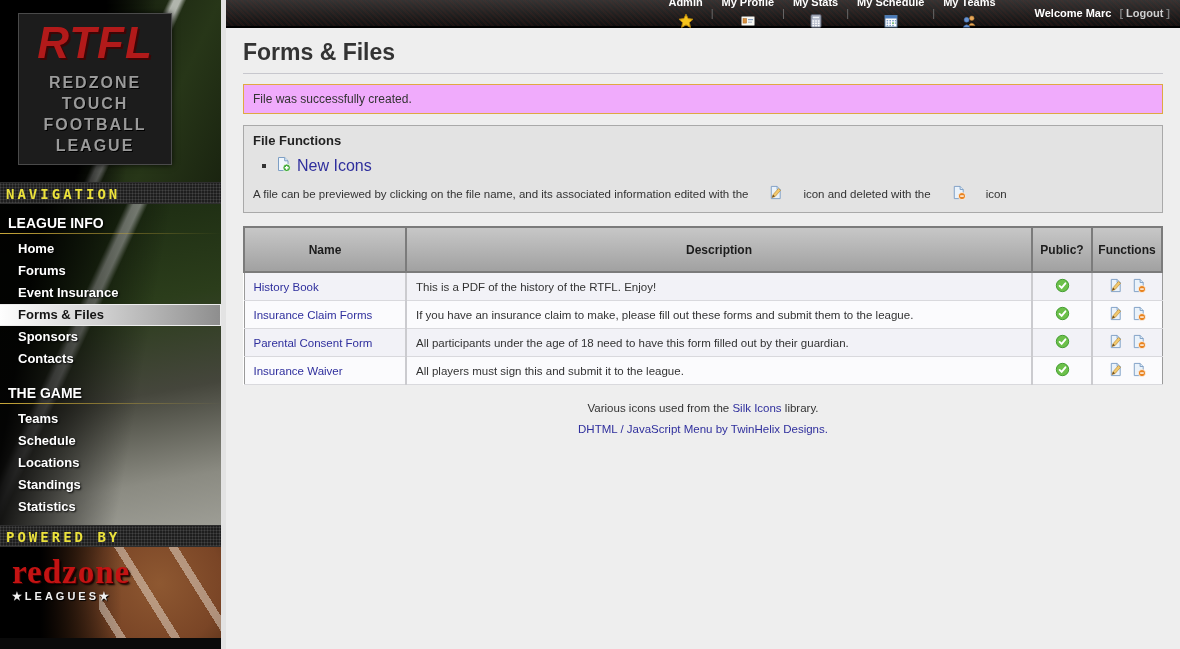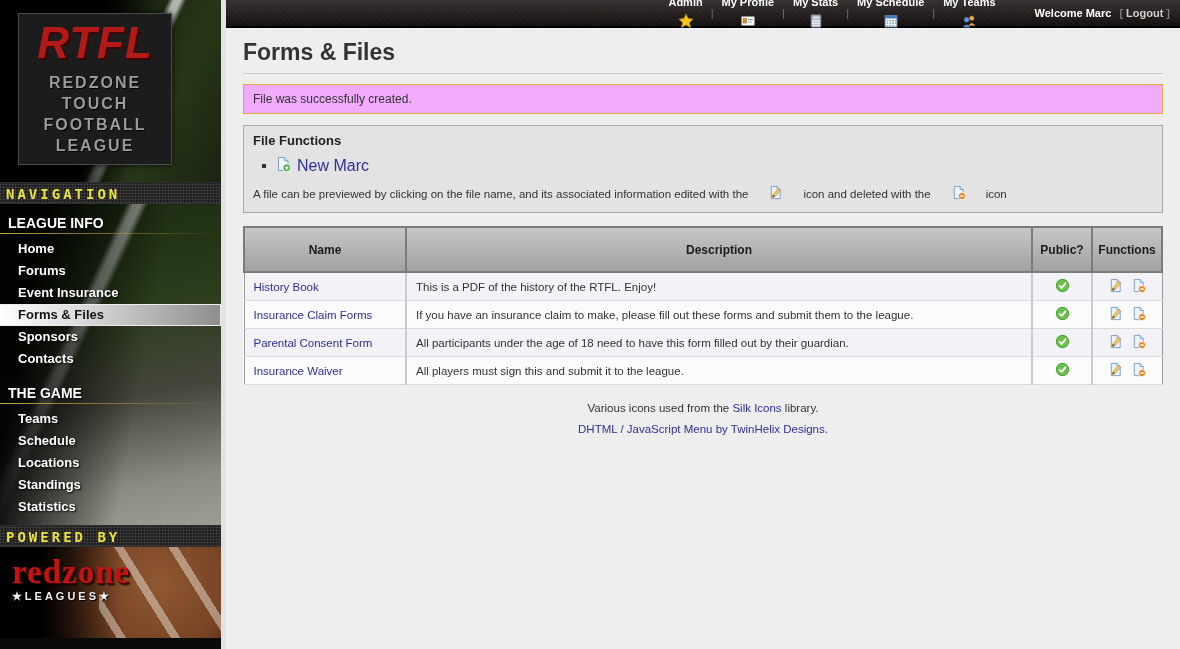--- a/index.html
+++ b/index.html
@@ -241,21 +241,21 @@
       <div class="fbox">
         <div class="fbox-h">File Functions</div>
         <div class="newfile-row">
           <span class="sq-bullet"></span>
           <span class="si clickable"><svg width="16" height="16" viewBox="0 0 16 16">
                 <path d="M3.5 1.5h6.2L13 4.8v9.7H3.5z" fill="#f0f6fc" stroke="#7d9ec4"></path>
                 <path d="M9.7 1.5v3.3H13" fill="#d9e8f4" stroke="#7d9ec4"></path>
                 <circle cx="11.7" cy="11.8" r="3.8" fill="#44ab3c" stroke="#fff" stroke-width=".8"></circle>
                 <path d="M11.7 9.9v3.8M9.8 11.8h3.8" stroke="#fff" stroke-width="1.4"></path>
               </svg></span>
-          <a class="lnk">New Marc</a>
+          <a class="lnk">New Icons</a>
         </div>
         <div class="help-line">
           <span>A file can be previewed by clicking on the file name, and its associated information edited with the</span>
           <span class="si"><svg width="15" height="15" viewBox="0 0 16 16">
                 <path d="M3.5 1.5h6.2L13 4.8v9.7H3.5z" fill="#eaf2fa" stroke="#7d9ec4"></path>
                 <path d="M9.7 1.5v3.3H13" fill="#d9e8f4" stroke="#7d9ec4"></path>
                 <path d="M4.4 13.4l1-3.1 5.8-6.6 2.2 1.9-5.8 6.7z" fill="#f2c96e" stroke="#b8882e" stroke-width=".7"></path>
                 <path d="M4.4 13.4l1-3.1 2.1 1.8z" fill="#6a4a1e"></path>
               </svg></span>
           <span>icon and deleted with the</span>

